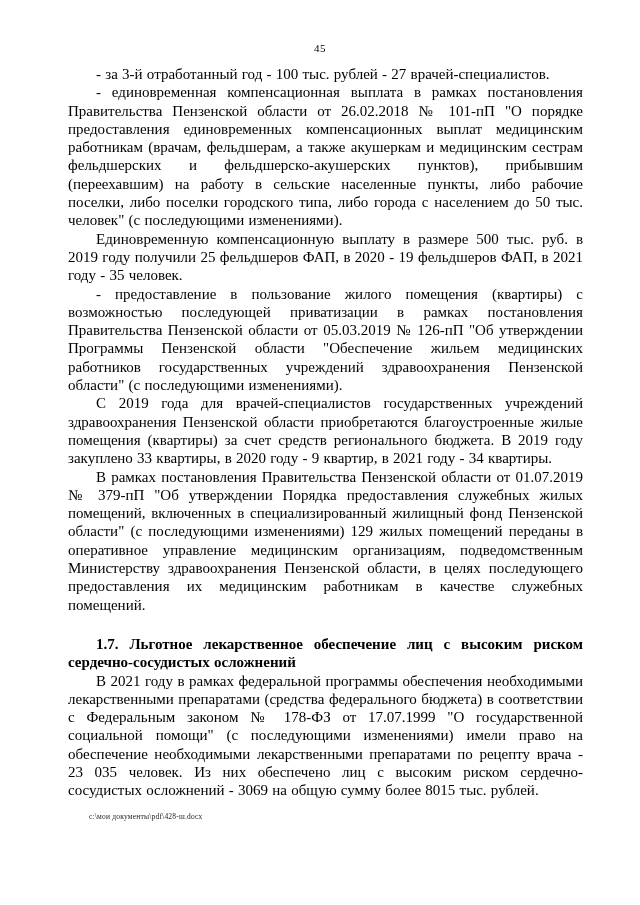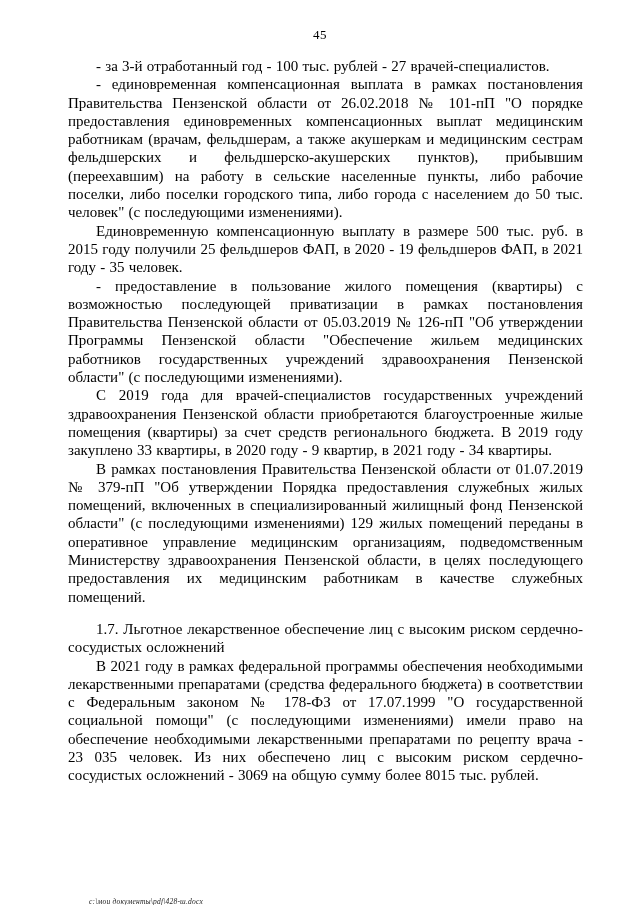--- a/index.html
+++ b/index.html
@@ -11,67 +11,66 @@
     position: relative;
     width: 640px;
     height: 905px;
     background: #ffffff;
     color: #000000;
     font-family: "Liberation Serif", "DejaVu Serif", serif;
     overflow: hidden;
   }
   .page-number {
     position: absolute;
-    top: 27px;
+    top: 42px;
     left: 0;
     width: 100%;
     text-align: center;
-    font-size: 13px;
+    font-size: 11px;
     letter-spacing: 0.5px;
   }
   .content {
     position: absolute;
-    top: 57px;
+    top: 65px;
     left: 68px;
     width: 515px;
     font-size: 15px;
     line-height: 18.3px;
     text-align: justify;
   }
   .content p {
     margin: 0;
     padding: 0;
     text-indent: 28px;
     word-spacing: 0.5px;
   }
   .content p.section-heading {
-    font-weight: normal;
-    margin-top: 14px;
+    font-weight: bold;
+    margin-top: 21px;
   }
   .footer-path {
     position: absolute;
     left: 89px;
-    top: 897px;
+    top: 812px;
     font-size: 7.5px;
     color: #1c1c1c;
     letter-spacing: 0.2px;
-    font-style: italic;
   }
 </style>
 </head>
 <body>
 
 <div class="page">
 
   <div class="page-number">45</div>
 
   <div class="content">
     <p>- за 3-й отработанный год - 100 тыс. рублей - 27 врачей-специалистов.</p>
     <p>- единовременная компенсационная выплата в рамках постановления Правительства Пензенской области от 26.02.2018 № 101-пП "О порядке предоставления единовременных компенсационных выплат медицинским работникам (врачам, фельдшерам, а также акушеркам и медицинским сестрам фельдшерских и фельдшерско-акушерских пунктов), прибывшим (переехавшим) на работу в сельские населенные пункты, либо рабочие поселки, либо поселки городского типа, либо города с населением до 50 тыс. человек" (с последующими изменениями).</p>
-    <p>Единовременную компенсационную выплату в размере 500 тыс. руб. в 2015 году получили 25 фельдшеров ФАП, в 2020 - 19 фельдшеров ФАП, в 2021 году - 35 человек.</p>
+    <p>Единовременную компенсационную выплату в размере 500 тыс. руб. в 2019 году получили 25 фельдшеров ФАП, в 2020 - 19 фельдшеров ФАП, в 2021 году - 35 человек.</p>
     <p>- предоставление в пользование жилого помещения (квартиры) с возможностью последующей приватизации в рамках постановления Правительства Пензенской области от 05.03.2019 № 126-пП "Об утверждении Программы Пензенской области "Обеспечение жильем медицинских работников государственных учреждений здравоохранения Пензенской области" (с последующими изменениями).</p>
     <p>С 2019 года для врачей-специалистов государственных учреждений здравоохранения Пензенской области приобретаются благоустроенные жилые помещения (квартиры) за счет средств регионального бюджета. В 2019 году закуплено 33 квартиры, в 2020 году - 9 квартир, в 2021 году - 34 квартиры.</p>
     <p>В рамках постановления Правительства Пензенской области от 01.07.2019 № 379-пП "Об утверждении Порядка предоставления служебных жилых помещений, включенных в специализированный жилищный фонд Пензенской области" (с последующими изменениями) 129 жилых помещений переданы в оперативное управление медицинским организациям, подведомственным Министерству здравоохранения Пензенской области, в целях последующего предоставления их медицинским работникам в качестве служебных помещений.</p>
 
     <p class="section-heading">1.7. Льготное лекарственное обеспечение лиц с высоким риском сердечно-сосудистых осложнений</p>
 
     <p>В 2021 году в рамках федеральной программы обеспечения необходимыми лекарственными препаратами (средства федерального бюджета) в соответствии с Федеральным законом № 178-ФЗ от 17.07.1999 "О государственной социальной помощи" (с последующими изменениями) имели право на обеспечение необходимыми лекарственными препаратами по рецепту врача - 23 035 человек. Из них обеспечено лиц с высоким риском сердечно-сосудистых осложнений - 3069 на общую сумму более 8015 тыс. рублей.</p>
   </div>
 
   <div class="footer-path">с:\мои документы\pdf\428-ш.docx</div>

